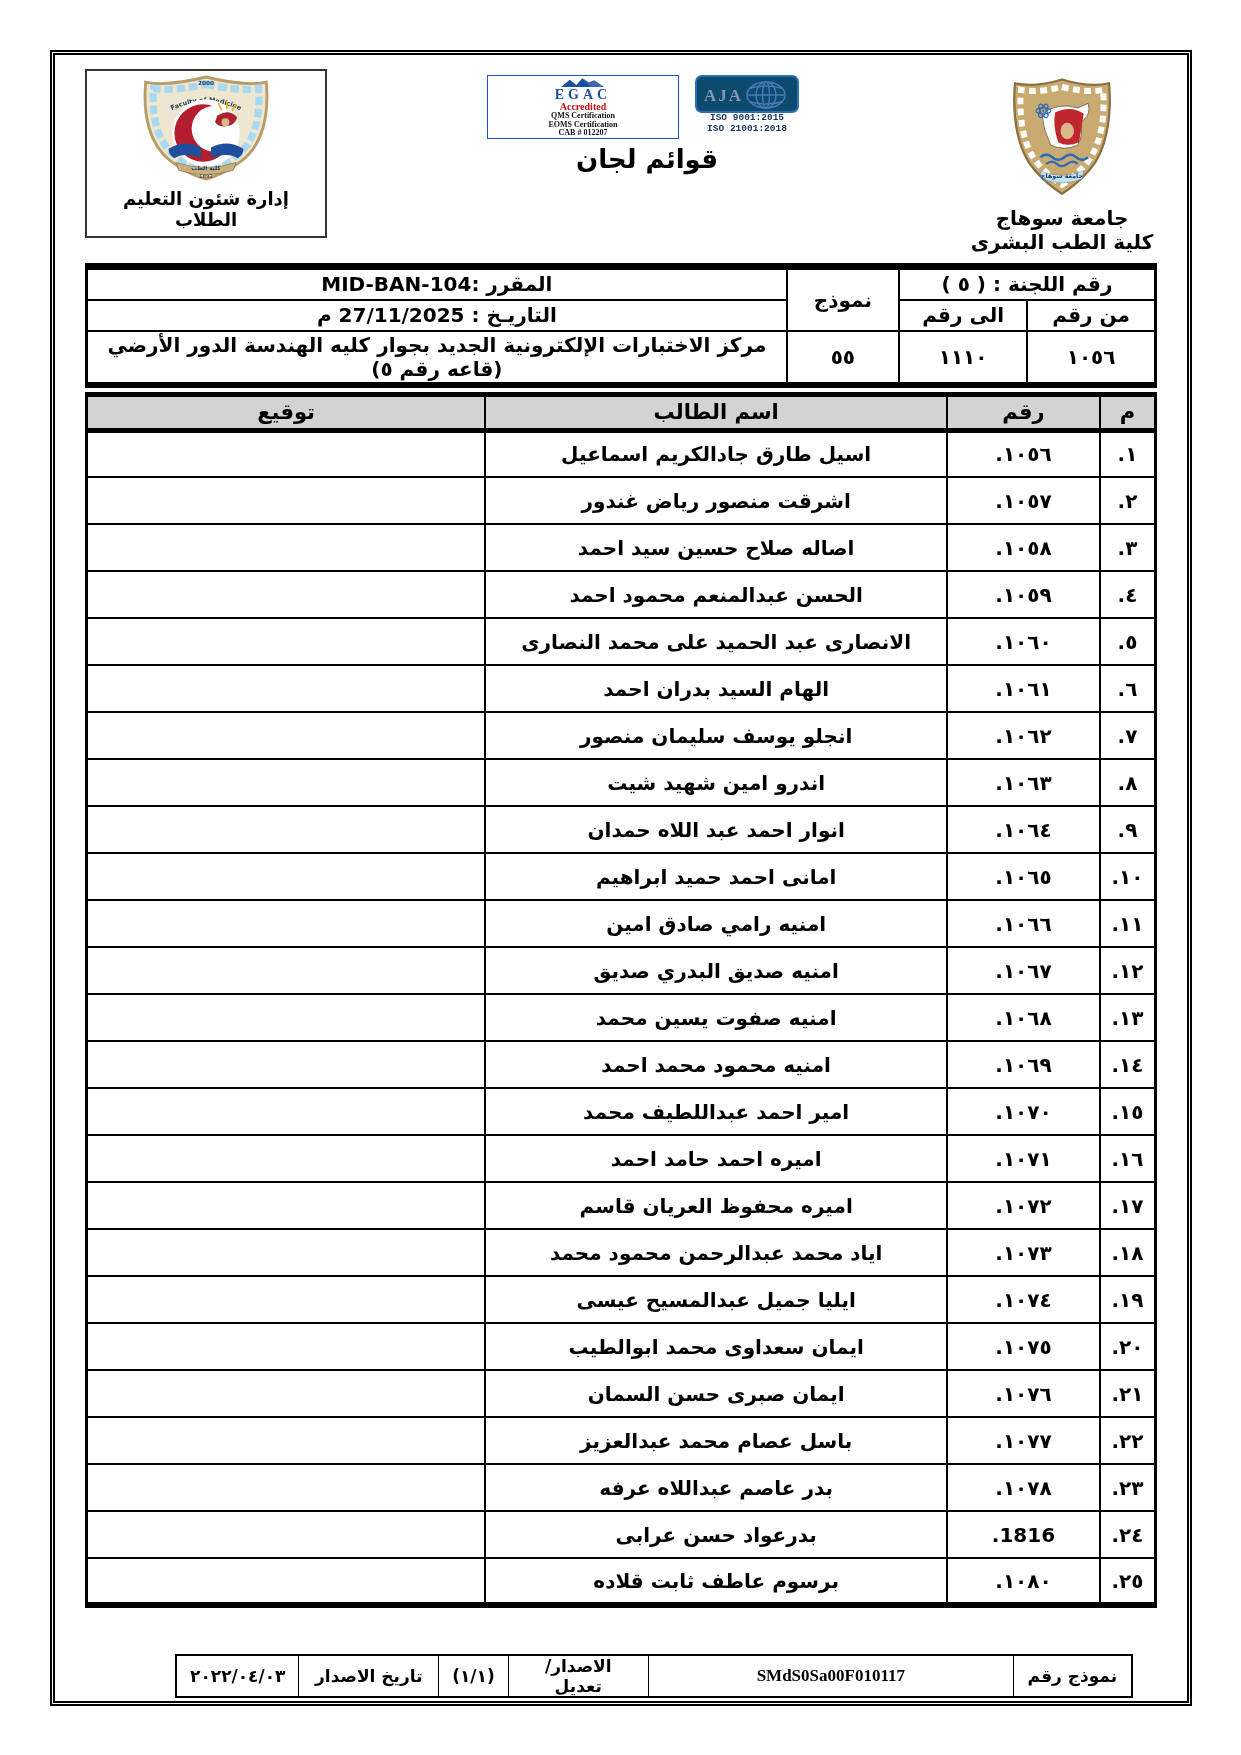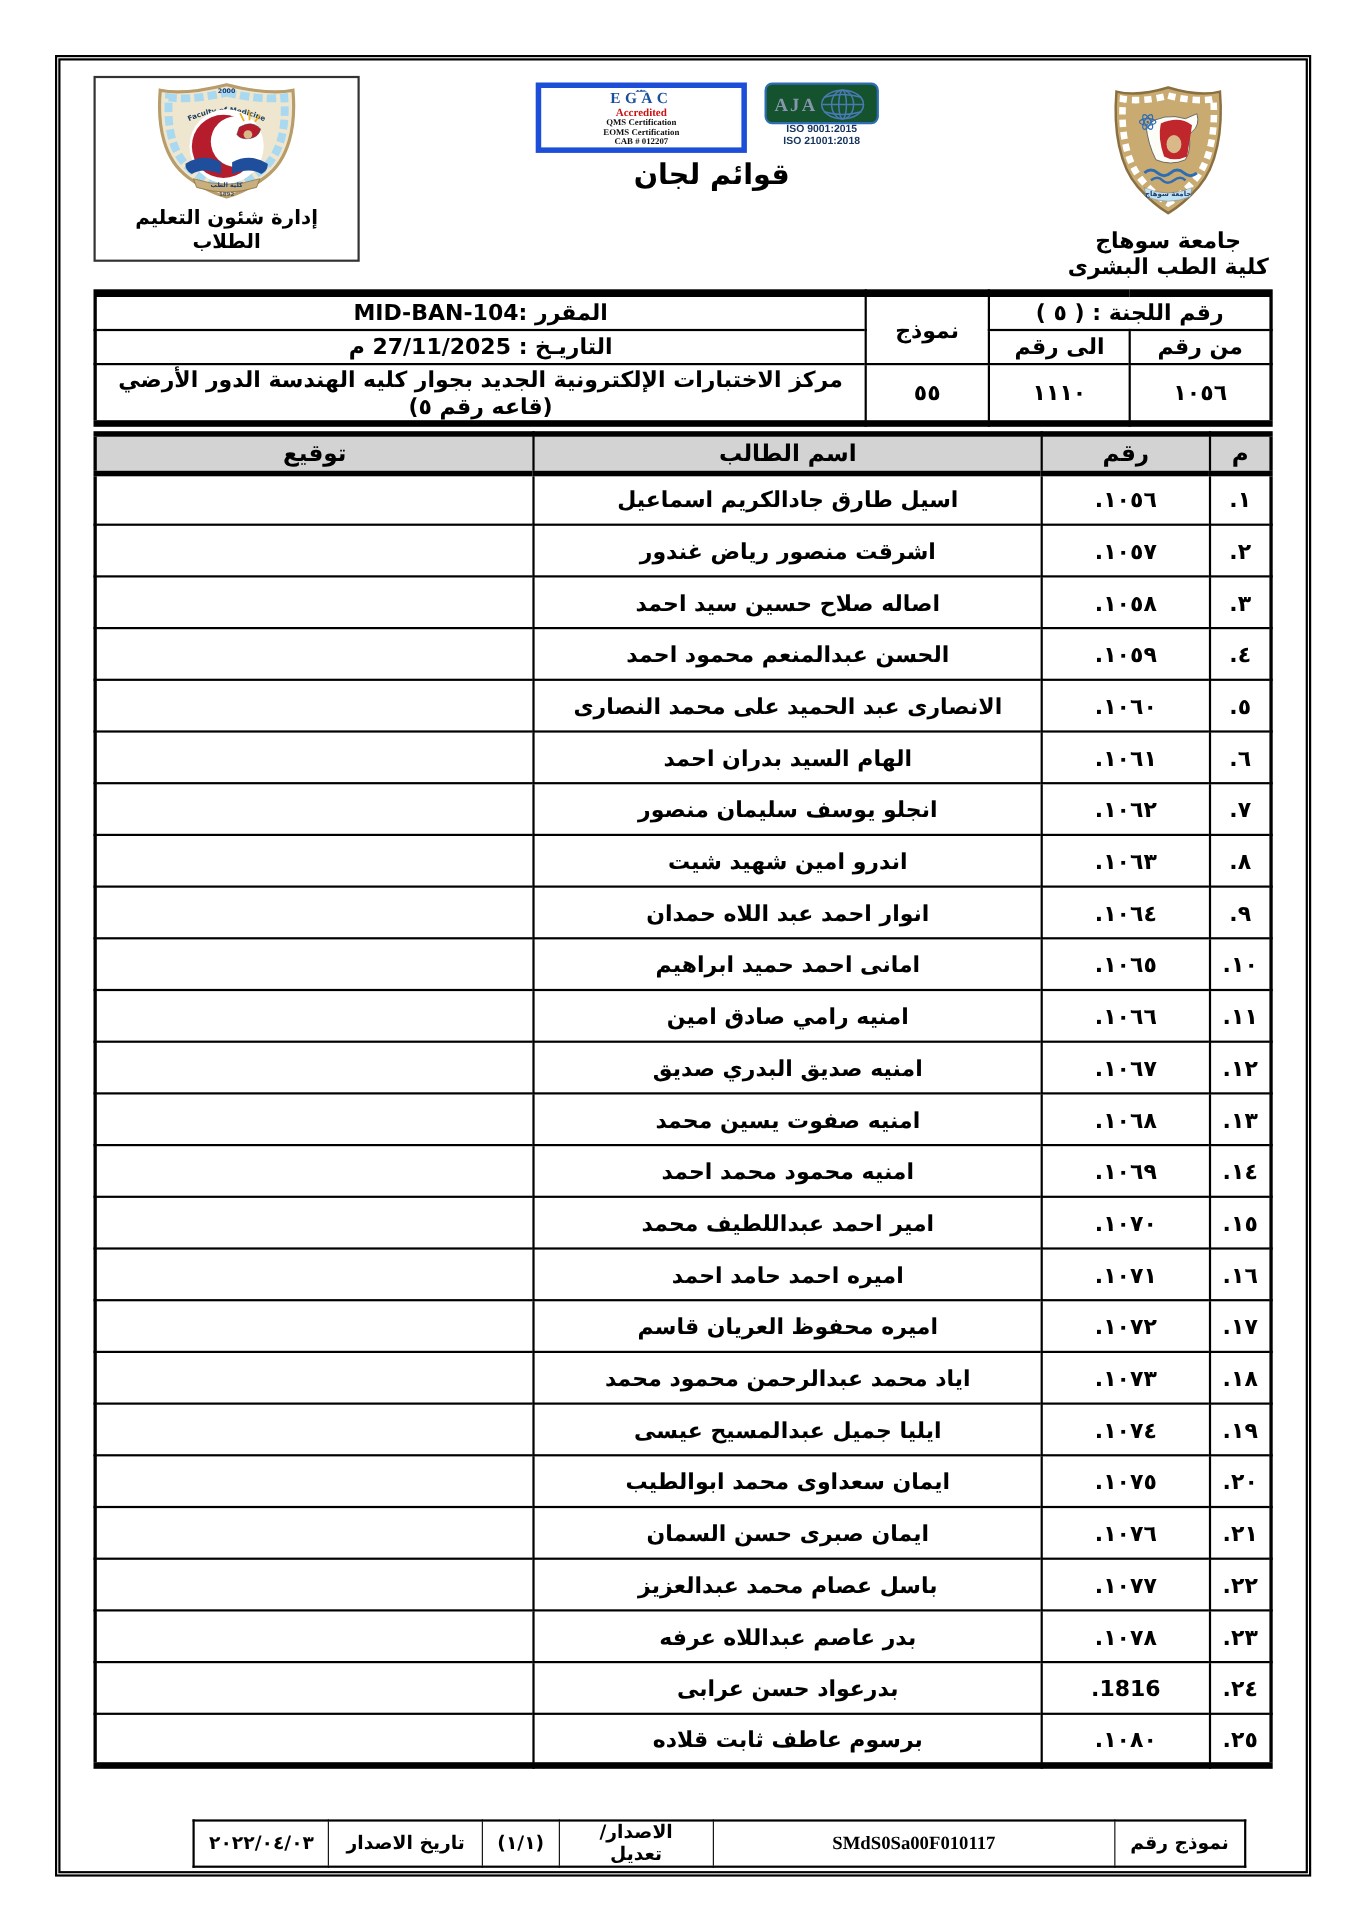--- a/index.html
+++ b/index.html
@@ -13,32 +13,32 @@
     border:5px double #000; padding:14px 30px 0 30px; direction:rtl;
   }
   
   .header { display:flex; align-items:flex-start; }
   .col-sohag { width:190px; text-align:center; padding-top:6px; }
   .col-sohag .uni-line { font-size:20px; line-height:1.2; }
   .col-center { flex:1; text-align:center; padding-top:6px; }
   .col-faculty { width:242px; border:2px solid #333; padding:3px 4px 6px; text-align:center; background:#fff; }
   .dept-label { font-size:18px; margin-top:2px; }
   .accr-row { display:flex; direction:ltr; justify-content:center; align-items:flex-start; gap:8px; }
-  .egac-box { width:192px; height:64px; border:5px solid #1d4ed8; background:#fff;
+  .egac-box { width:192px; height:64px; border:1px solid #1d4ed8; background:#fff;
               display:flex; flex-direction:column; align-items:center; padding-top:1px; }
   .egac-name { font-family:"Liberation Serif",serif; font-size:14px; letter-spacing:4px; color:#1a4e9e; line-height:1; }
   .egac-accredited { font-family:"Liberation Serif",serif; font-size:10px; color:#cc1111; line-height:1.05; }
   .egac-line { font-family:"Liberation Serif",serif; font-size:8px; color:#111; line-height:1.08; }
   .aja-box { width:120px; display:flex; flex-direction:column; align-items:center; }
   .aja-frame { width:104px; height:38px; border:2.5px solid #2e6db4; border-radius:7px;
-               position:relative; background:#14532d; overflow:hidden; }
+               position:relative; background:#0c4a6e; overflow:hidden; }
   .aja-name { position:absolute; left:7px; top:9px; font-family:"Liberation Serif",serif;
               font-size:17px; letter-spacing:2px; color:#8796ad; z-index:2; }
   .aja-globe { position:absolute; right:2px; top:2px; }
-  .aja-line { font-family:Liberation Sans, sans-serif; font-size:9.5px; color:#16345e; line-height:1.15; }
+  .aja-line { font-family:Liberation Mono, monospace; font-size:9.5px; color:#16345e; line-height:1.15; }
   .title1 { font-size:26px; margin-top:5px; }
   .title2 { font-size:29px; margin-top:2px; }
   
   table { border-collapse:collapse; width:100%; direction:rtl; }
   td,th { text-align:center; vertical-align:middle; }
   .info-table { margin-top:9px; border:3px solid #000; border-top:7px solid #000; border-bottom:6px solid #000; }
   .info-table td { border:2px solid #000; font-size:20px; padding:1px 4px; }
   .i-committee { height:33px; font-size:21px; }
   .i-labels td { height:31px; }
   .i-course { font-size:20px; }

